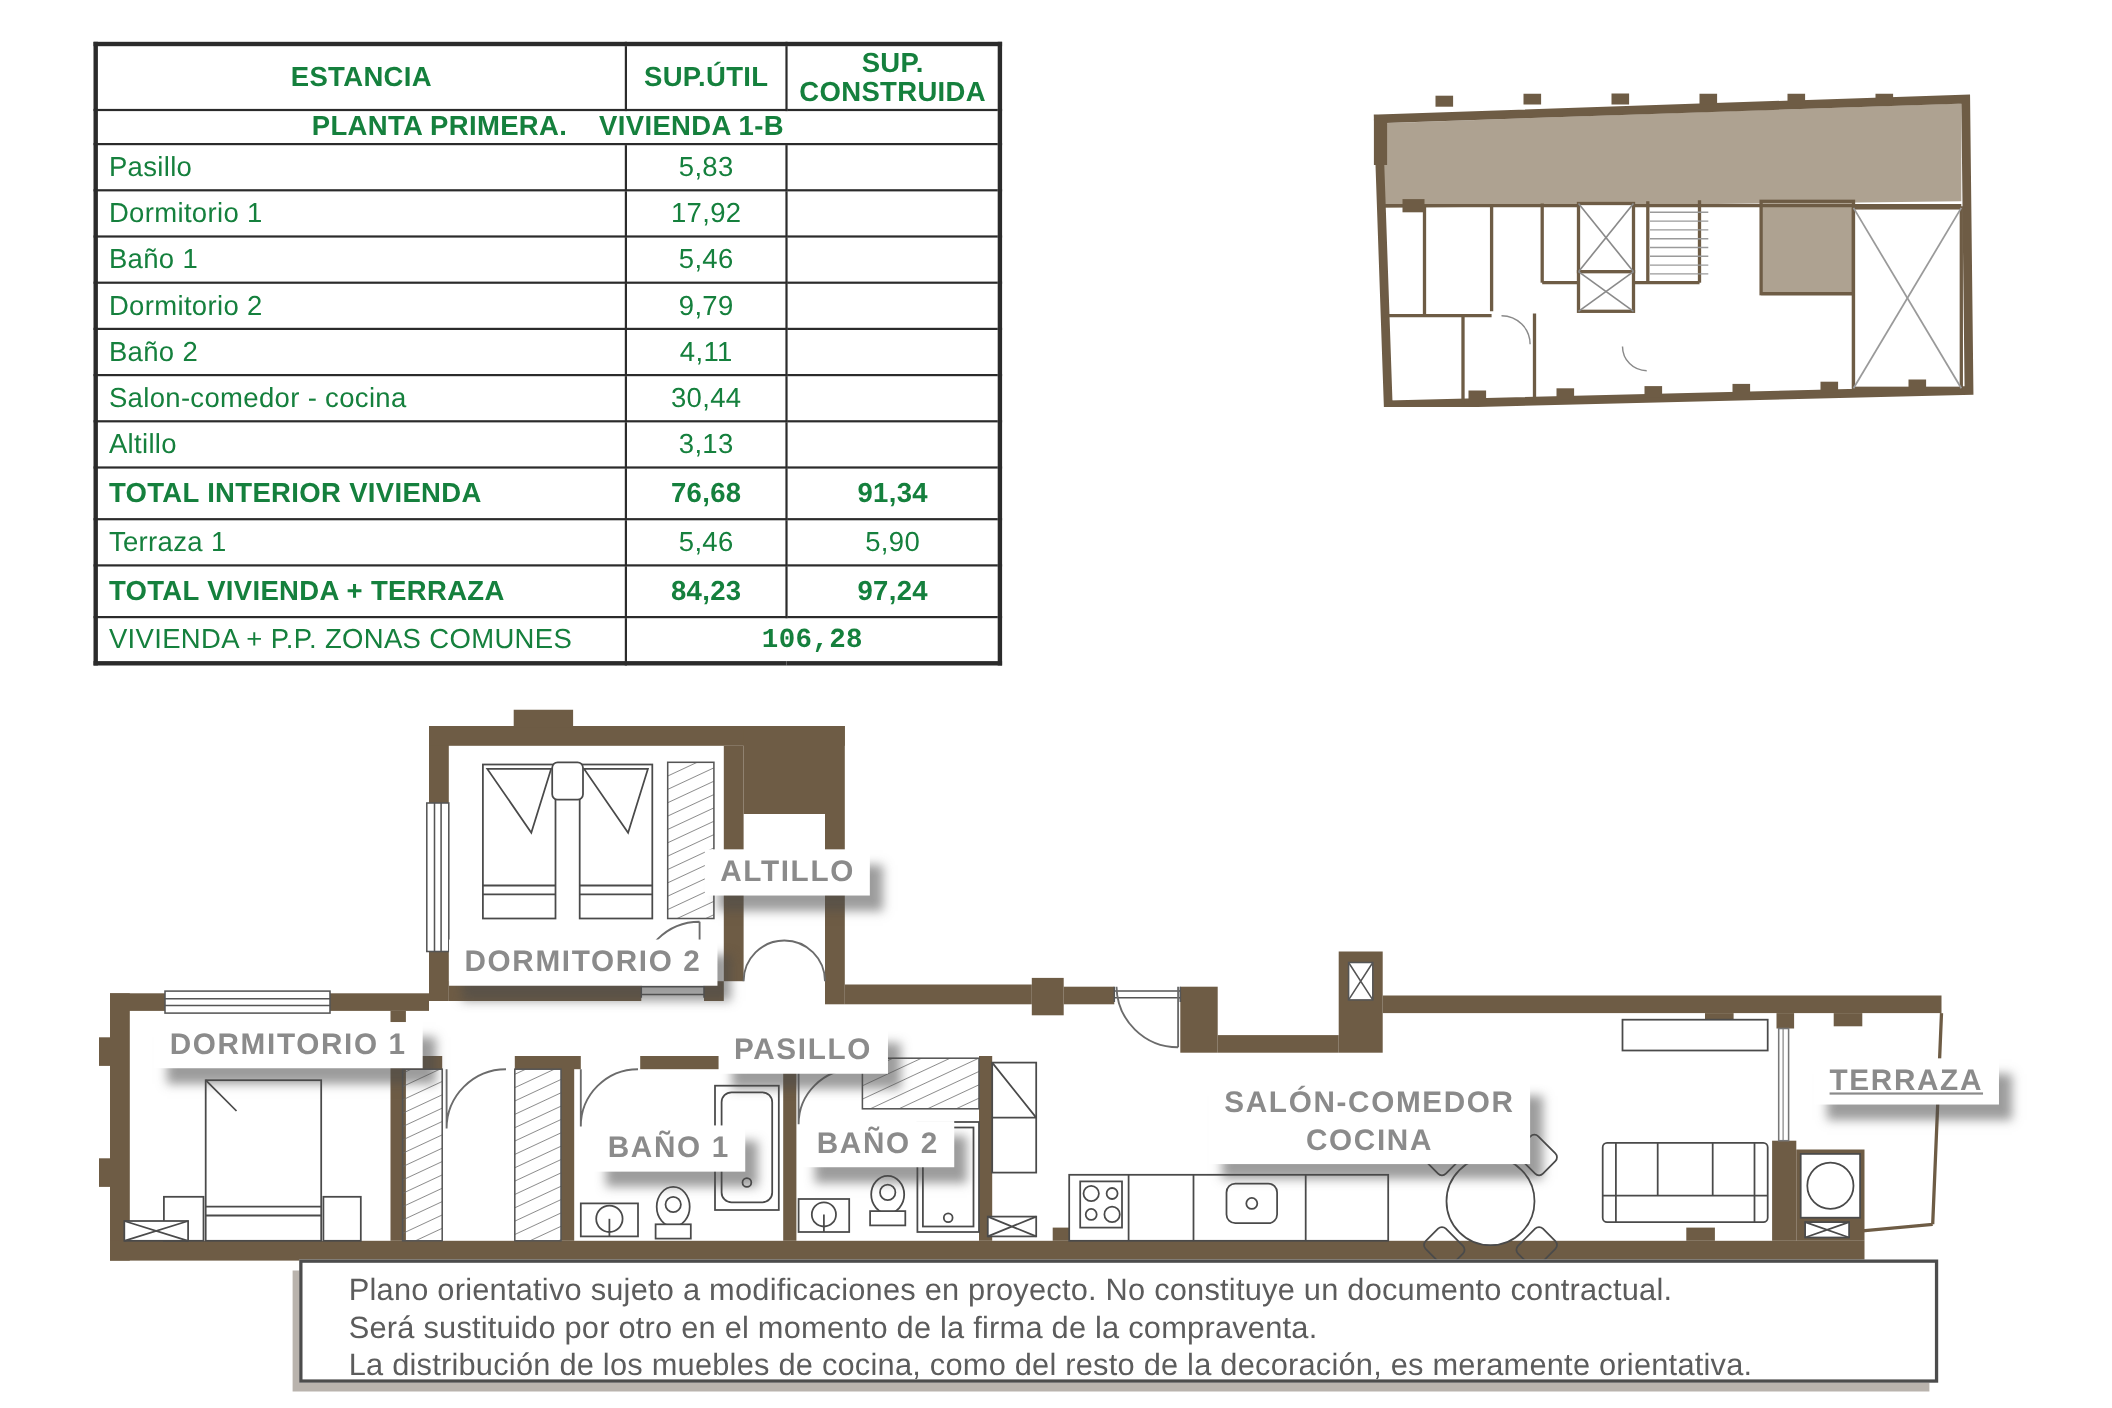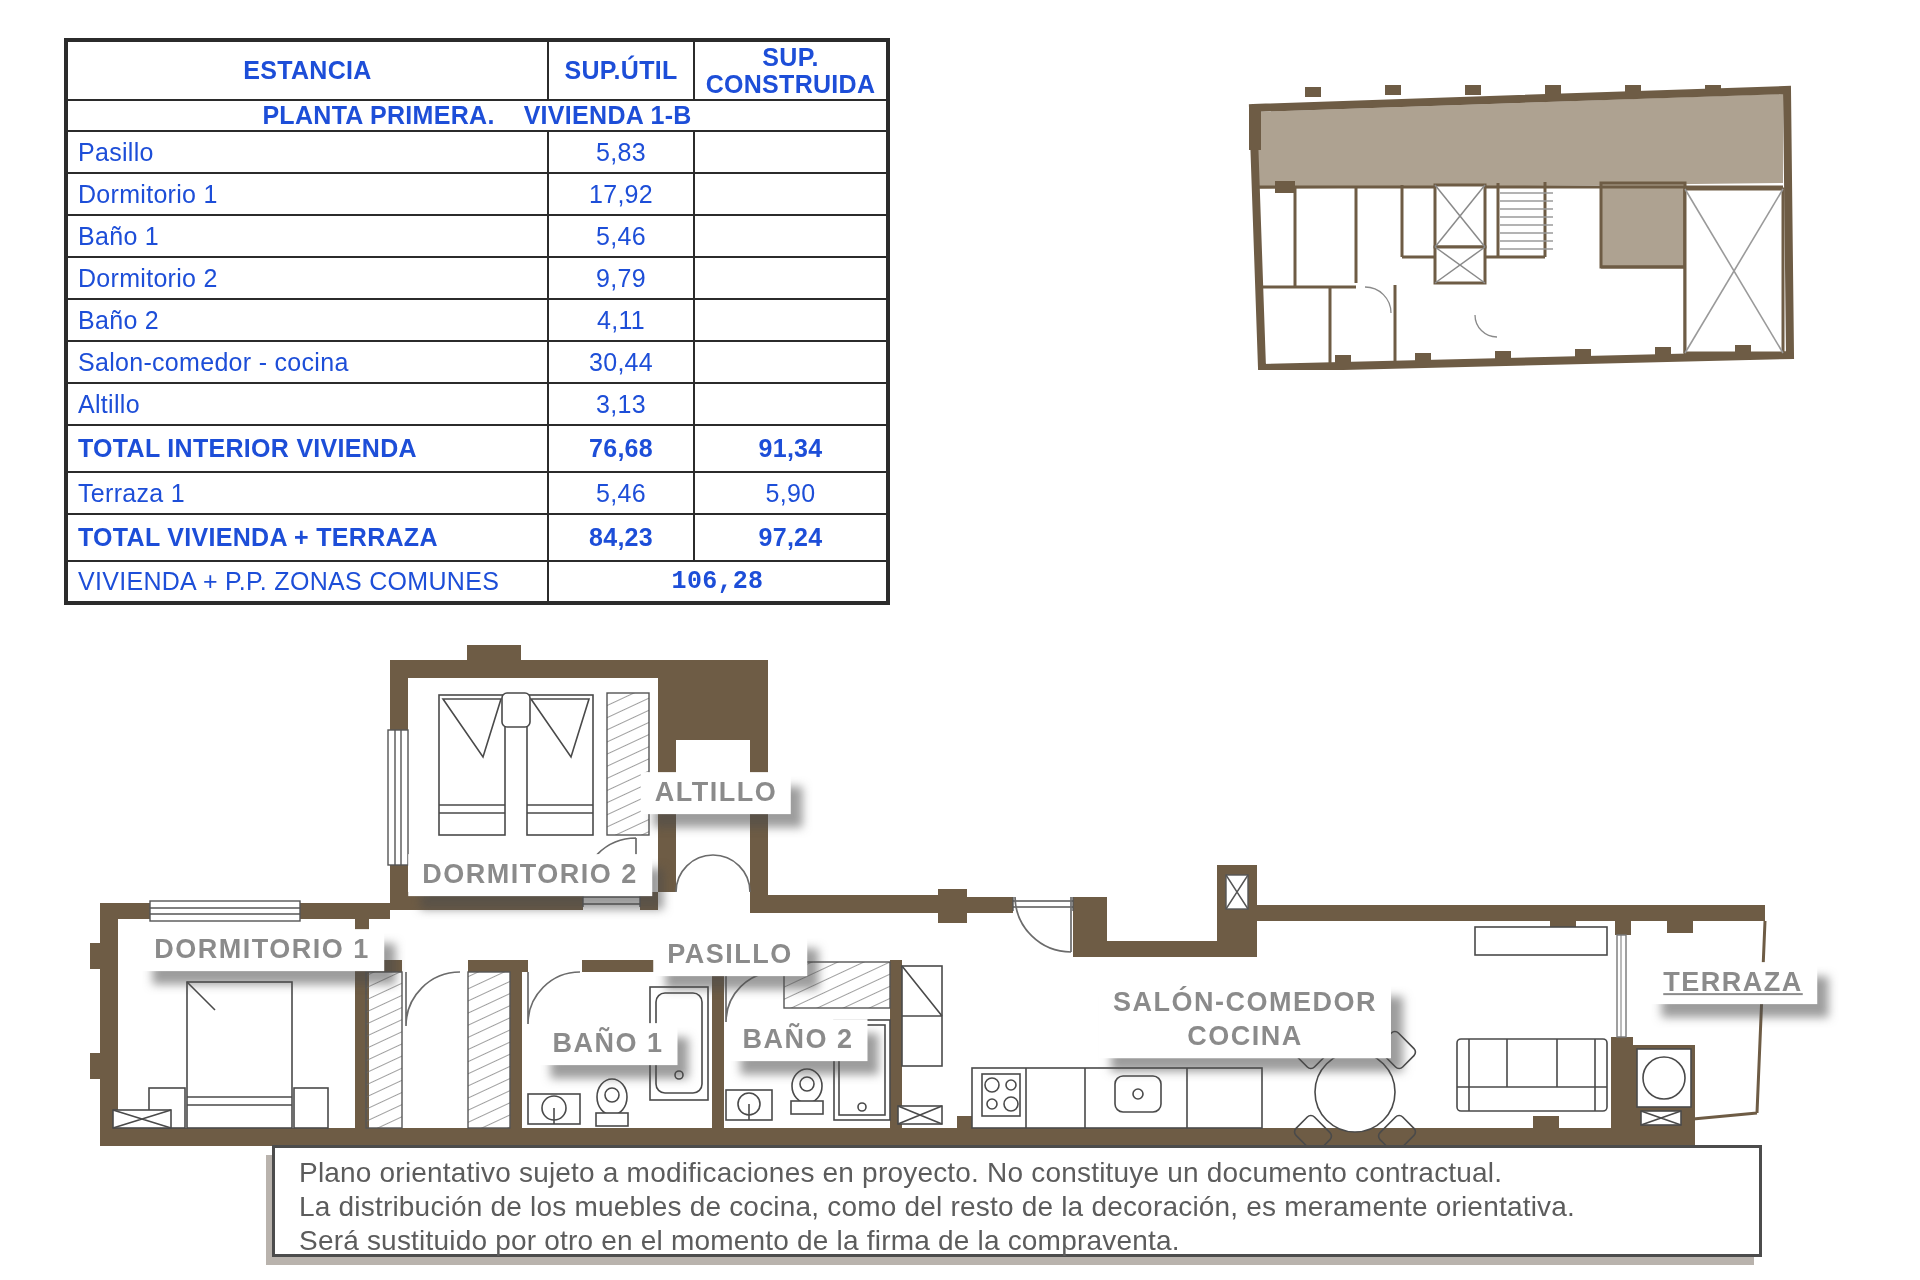--- a/index.html
+++ b/index.html
@@ -10,23 +10,23 @@
     --dtext:#5c5c5c;
   }
   *{margin:0;padding:0;box-sizing:border-box;}
   html,body{background:#888;}
   .page{
     position:relative;width:1920px;height:1280px;background:#ffffff;overflow:hidden;
     font-family:"Liberation Sans","DejaVu Sans",sans-serif;color:#383838;
   }
   
   .area-table{
-    position:absolute;left:64px;top:38px;width:822px;
+    position:absolute;left:85px;top:38px;width:822px;
     border-collapse:collapse;table-layout:fixed;
-    font-size:25px;letter-spacing:.3px;color:#1d4ed8;
+    font-size:25px;letter-spacing:.3px;color:#15803d;
   }
   .area-table td,.area-table th{
     border:2px solid var(--tborder);padding:0 10px;overflow:hidden;
   }
   .area-table{border:4px solid var(--tborder);}
   .th-row th{height:60px;font-weight:bold;text-align:center;font-size:25px;line-height:1.05;}
   .section-row td{height:30px;font-weight:bold;white-space:pre;text-align:center;}
   .area-table tbody tr td{height:42px;}
   .area-table td.c-num{text-align:center;}
   .area-table tr.bold-row td{font-weight:bold;height:47px;margin-top:20px;}
@@ -48,21 +48,21 @@
     background:#ffffff;color:var(--label);
     font-weight:bold;font-size:27px;letter-spacing:1.5px;white-space:nowrap;
     padding:4px 14px;box-shadow:12px 14px 9px rgba(75,75,75,.55);
     z-index:5;text-align:center;line-height:1.25;
   }
   
   .disclaimer{
     position:absolute;left:272px;top:1145px;width:1490px;height:112px;
     border:3px solid #4c4c4c;background:#fff;
     box-shadow:-7px 9px 0 -1px #b9b3ad;
-    padding:8px 20px 0 24px;
+    padding:8px 20px 0 42px;
     font-size:28px;color:var(--dtext);letter-spacing:.2px;
   }
   .disclaimer .dline{height:34px;line-height:34px;white-space:nowrap;}
 </style>
 </head>
 <body>
 
 <div class="page">
 
   <table class="area-table">
@@ -379,17 +379,17 @@
   <div class="plan-label" style="left:608px;top:1044px;">BAÑO 1</div>
   <div class="plan-label" style="left:798px;top:1040px;">BAÑO 2</div>
   <div class="plan-label" style="left:1245px;top:1020px;">
     <span>SALÓN-COMEDOR</span><br>
     <span>COCINA</span>
   </div>
   <div class="plan-label" style="left:1733px;top:983px;text-decoration:underline;">TERRAZA</div>
 
   <div class="disclaimer">
     <div class="dline">Plano orientativo sujeto a modificaciones en proyecto. No constituye un documento contractual.</div>
+    <div class="dline">Será sustituido por otro en el momento de la firma de la compraventa.</div>
     <div class="dline">La distribución de los muebles de cocina, como del resto de la decoración, es meramente orientativa.</div>
-    <div class="dline">Será sustituido por otro en el momento de la firma de la compraventa.</div>
   </div>
 
 </div>
 
 </body></html>

